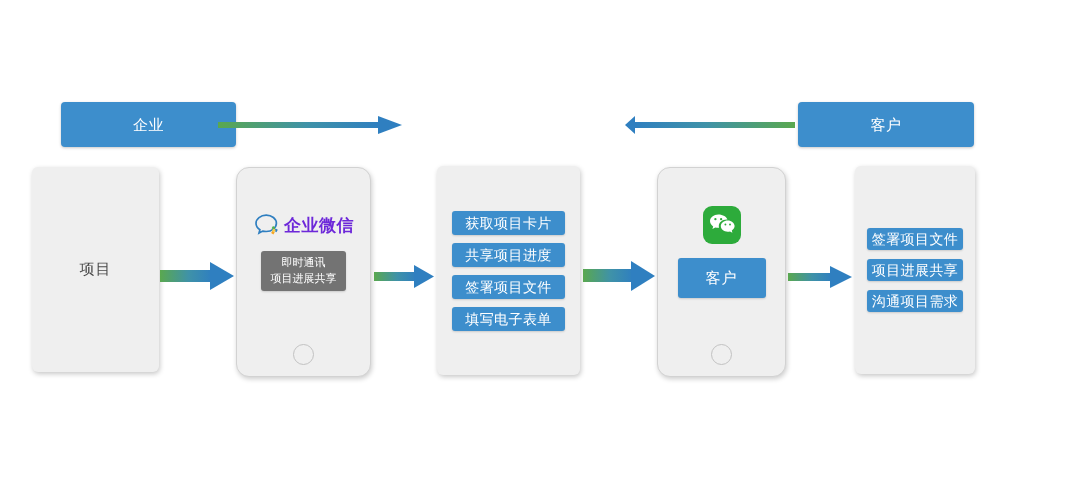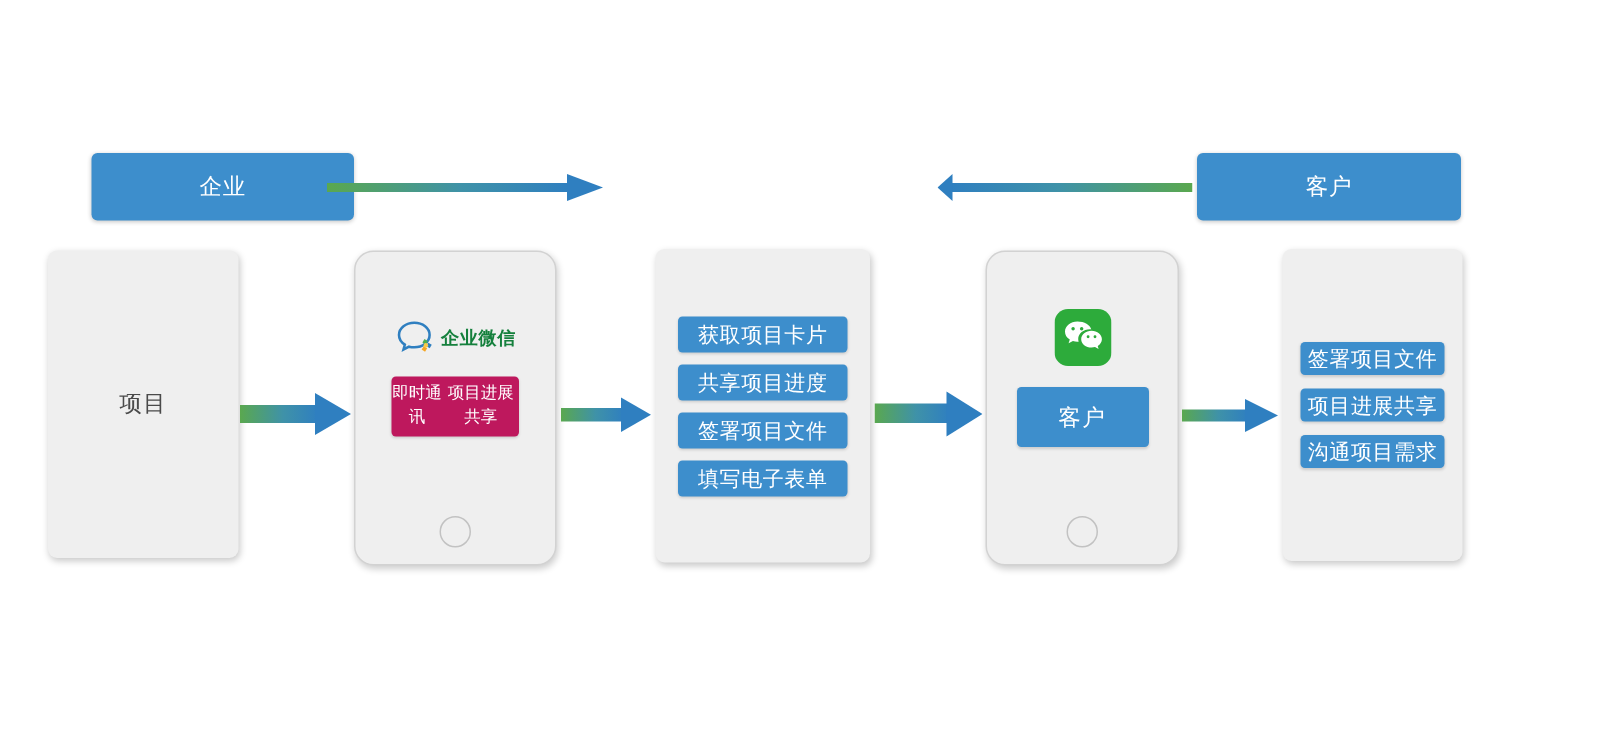--- a/index.html
+++ b/index.html
@@ -118,37 +118,38 @@
     background: #efefef;
   }
 
   
   .wecom-logo {
     display: flex;
     align-items: center;
     gap: 5px;
   }
   .wecom-word {
-    color: #15803d;
-    font-size: 12px;
+    color: #6d28d9;
+    font-size: 17px;
     font-weight: bold;
     letter-spacing: .5px;
   }
   .wecom-mark { width: 26px; height: 24px; display:block; }
 
   .btn-im {
-    background: #be185d;
+    background: #737373;
     color: #fff;
     width: 85px;
     height: 40px;
     border-radius: 3px;
     font-size: 11px;
     line-height: 1.45;
     text-align: center;
     display: flex;
+    flex-direction: column;
     align-items: center;
     justify-content: center;
     box-shadow: 0 1px 2px rgba(0,0,0,.15);
   }
 
   .wechat-mark { width: 38px; height: 38px; display: block; }
 
   .btn-customer {
     background: #3d8ecc;
     color: #fff;

